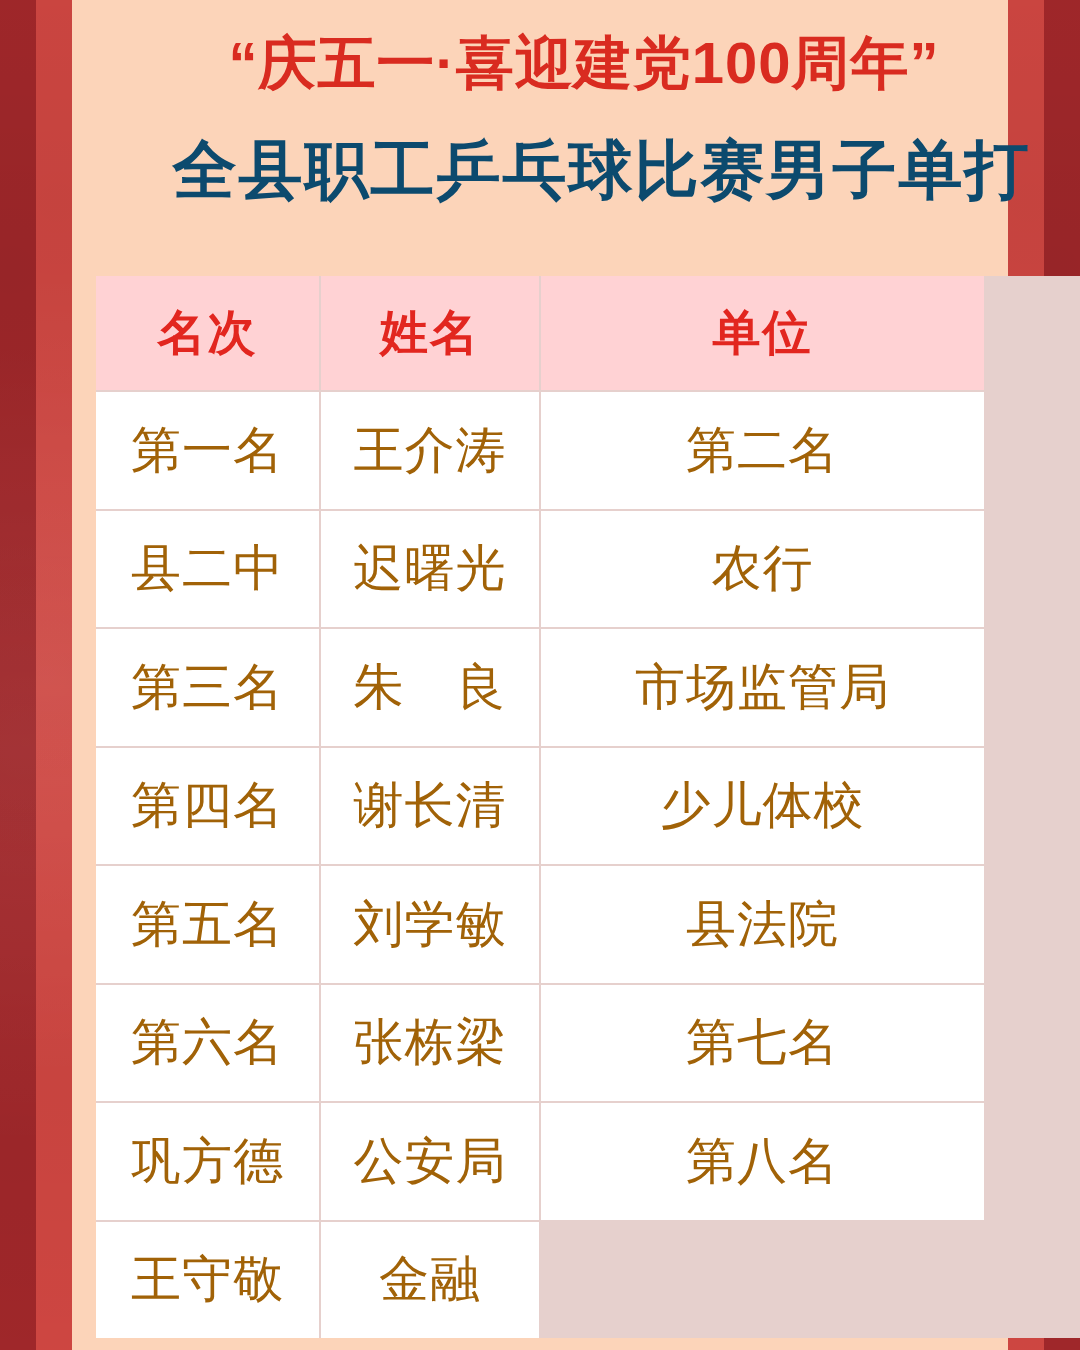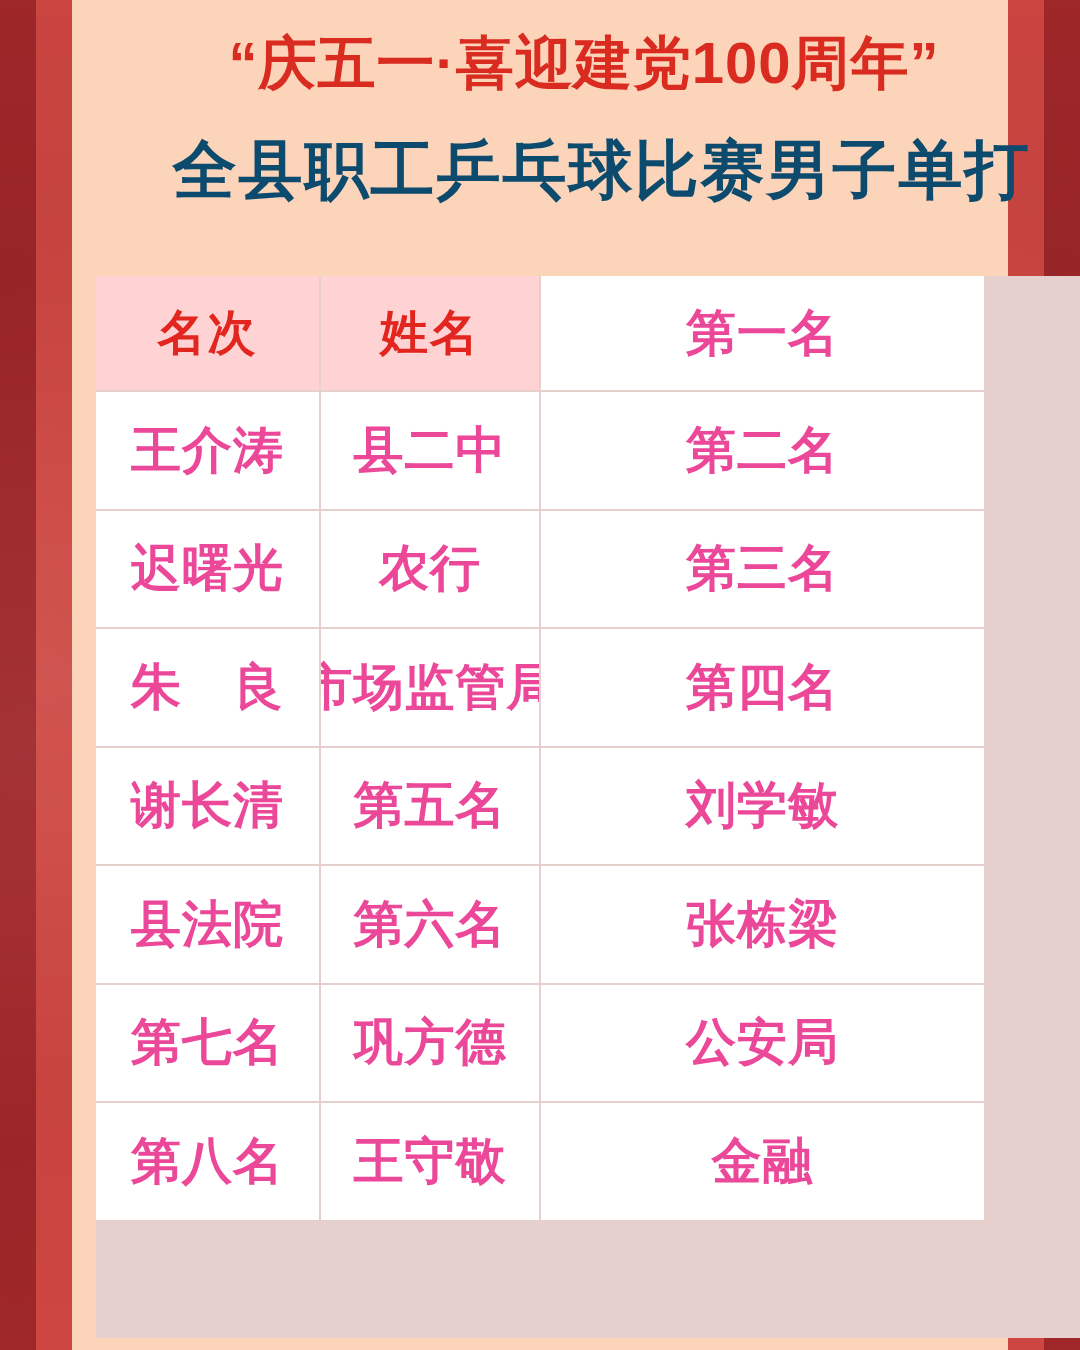--- a/index.html
+++ b/index.html
@@ -75,22 +75,22 @@
     grid-template-rows: 114px repeat(8, 1fr);
     gap: 2px;
     background: #e6d0cd; 
   }
   .cell {
     display: flex;
     align-items: center;
     justify-content: center;
     background: #ffffff;
     font-size: 50px;
-    font-weight: 700;
-    color: #ec4899;
+    font-weight: 400;
+    color: #a16207;
     letter-spacing: 1px;
     white-space: nowrap;
     overflow: hidden;
   }
   .cell.header {
     background: #ffd2d4;
     font-size: 48px;
     font-weight: 700;
     color: #e2261f;
     letter-spacing: 2px;
@@ -108,35 +108,37 @@
 
   <div class="title-wrap">
     <div class="title-line1">“庆五一·喜迎建党100周年”</div>
     <div class="title-line2">全县职工乒乓球比赛男子单打</div>
   </div>
 
   <div class="results-table">
 
     <div class="cell header">名次</div>
     <div class="cell header">姓名</div>
+    <div class="cell header">单位</div>
 
     <div class="cell">第一名</div>
     <div class="cell">王介涛</div>
+    <div class="cell">第二名</div>
+
     <div class="cell">县二中</div>
-
-    <div class="cell">第二名</div>
     <div class="cell">迟曙光</div>
     <div class="cell">农行</div>
 
     <div class="cell">第三名</div>
     <div class="cell">朱　良</div>
     <div class="cell">市场监管局</div>
 
     <div class="cell">第四名</div>
     <div class="cell">谢长清</div>
+    <div class="cell">少儿体校</div>
 
     <div class="cell">第五名</div>
     <div class="cell">刘学敏</div>
     <div class="cell">县法院</div>
 
     <div class="cell">第六名</div>
     <div class="cell">张栋梁</div>
 
     <div class="cell">第七名</div>
     <div class="cell">巩方德</div>

